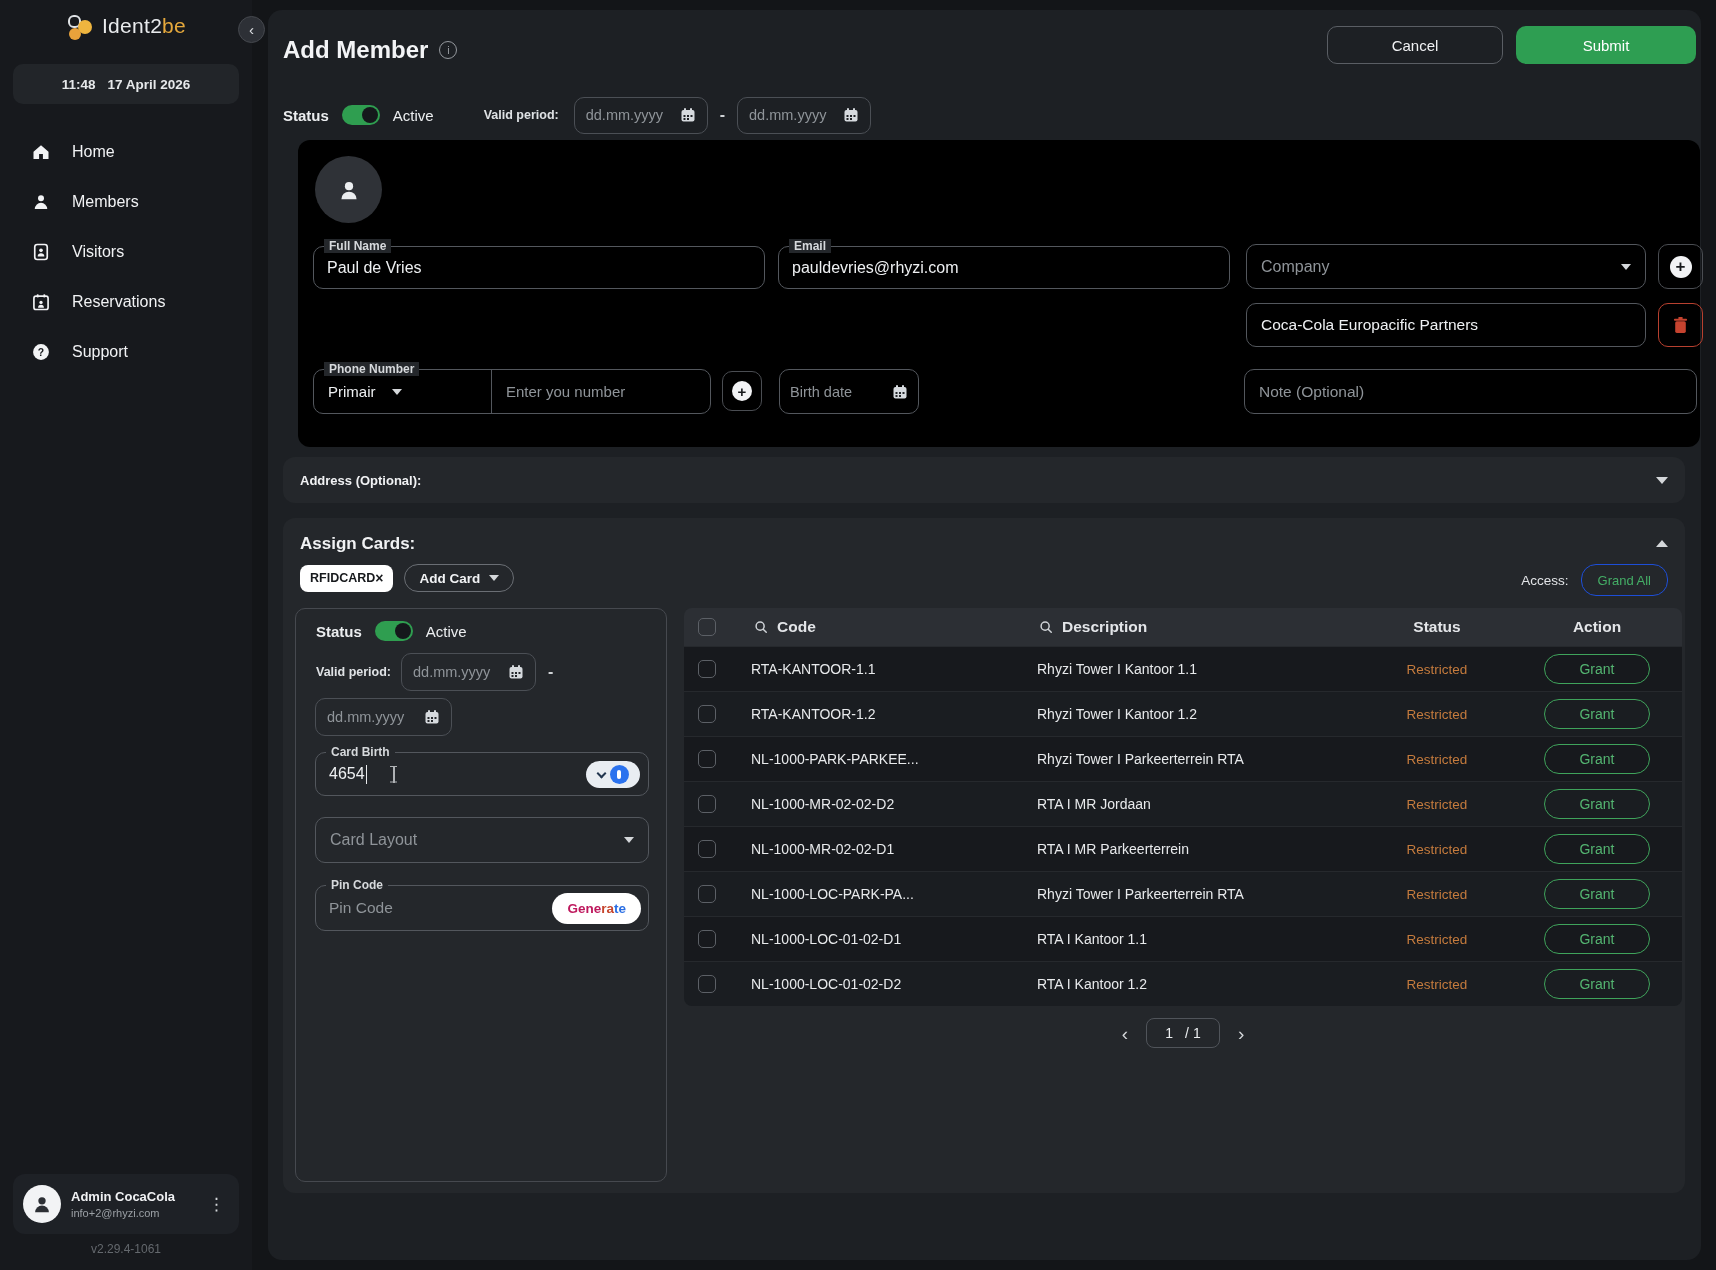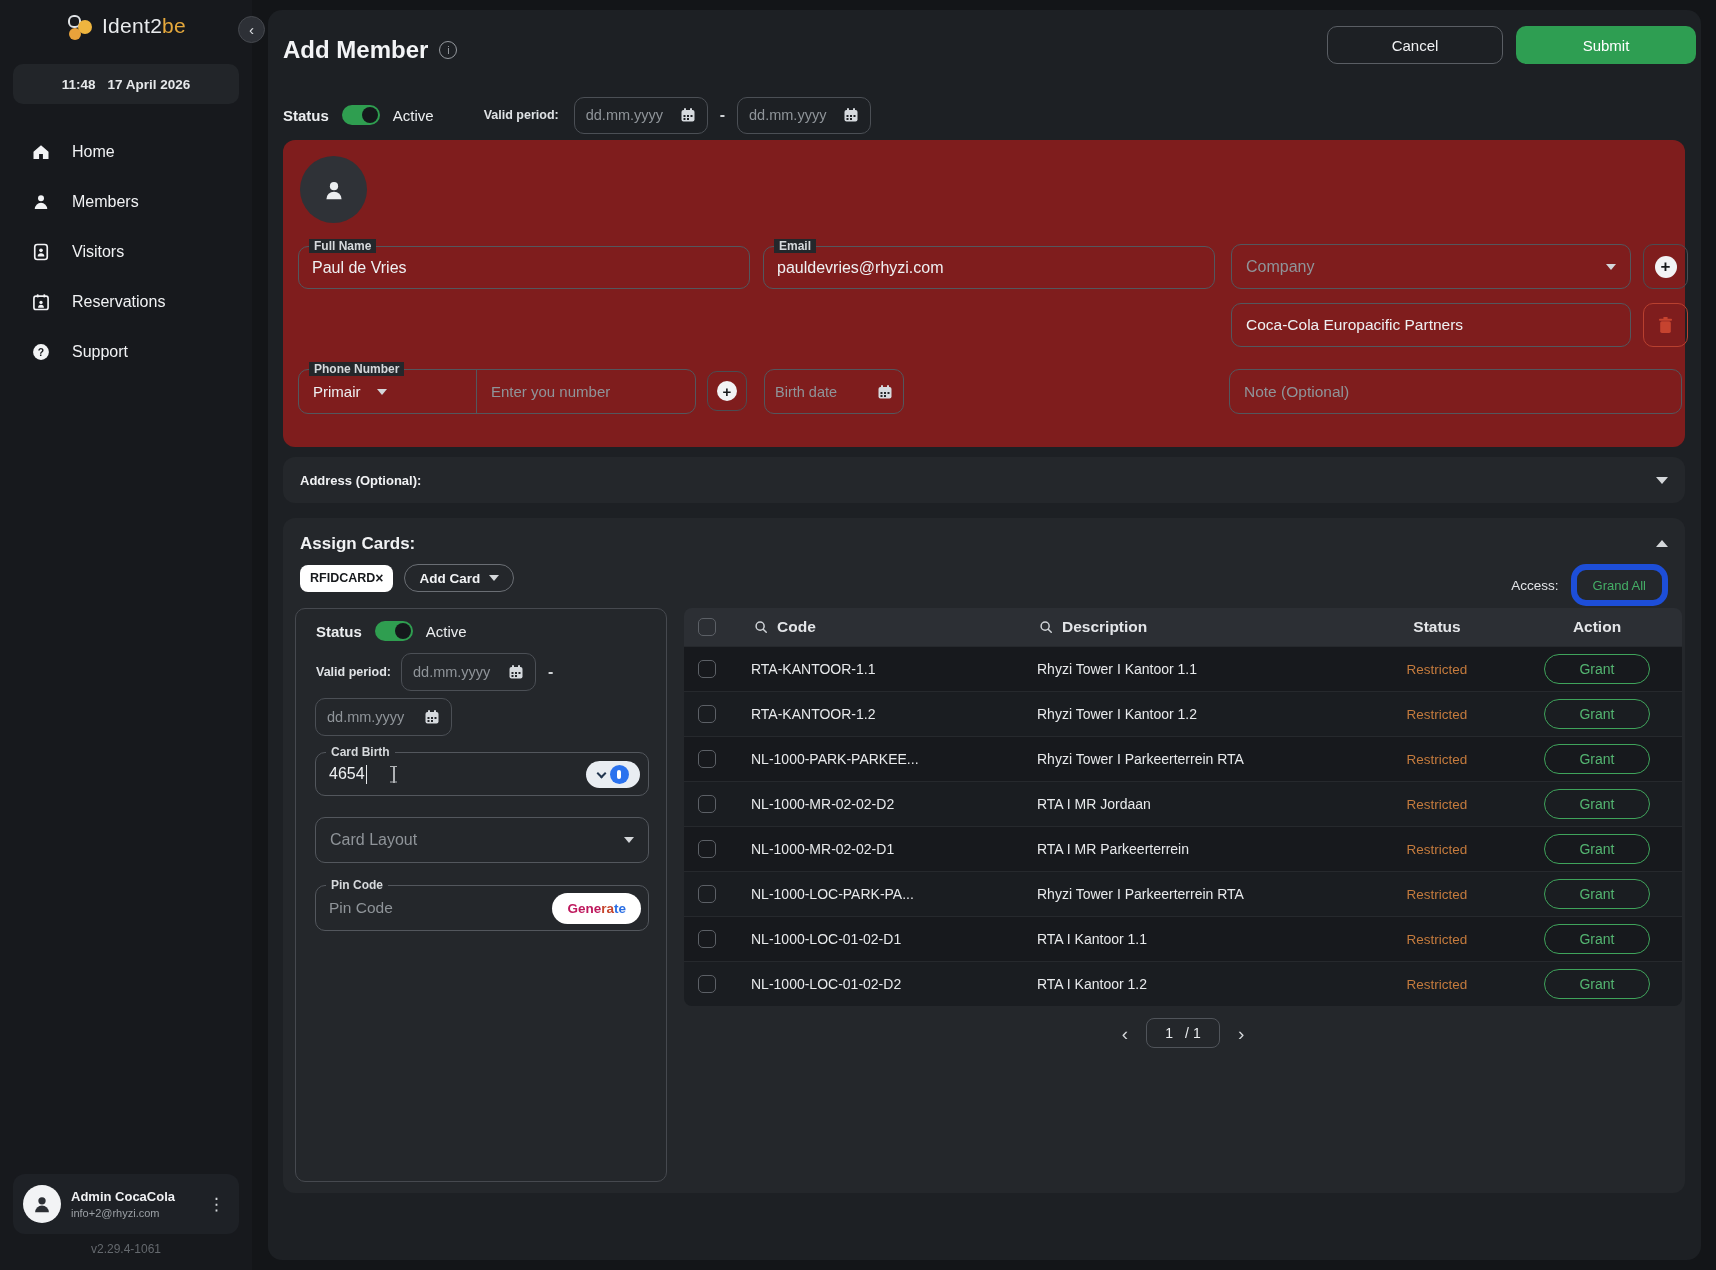--- a/index.html
+++ b/index.html
@@ -48,21 +48,21 @@
   .toggle{width:38px;height:20px;border-radius:10px;background:#2f9e50;position:relative;margin:0 13px;cursor:pointer;}
   .toggle::after{content:'';position:absolute;right:2px;top:2px;width:16px;height:16px;border-radius:50%;background:#15181b;}
   .lbl-active{font-size:15px;color:#eceef0;}
   .lbl-vp{font-size:12.5px;font-weight:bold;color:#dfe2e5;margin-left:50px;}
   .date-box{display:flex;align-items:center;justify-content:space-between;padding:0 11px;width:134px;height:37px;
     border:1px solid #4b4f55;border-radius:10px;color:#8f9499;font-size:14.5px;margin-left:15px;cursor:text;}
   .dash{margin-left:12px;color:#cfd2d5;font-weight:bold;}
   .date-box + .dash + .date-box{margin-left:12px;}
 
   
-  .form-card{position:absolute;left:15px;top:130px;width:1402px;height:307px;background:#7f1d1d;border-radius:12px;}
+  .form-card{position:absolute;left:30px;top:130px;width:1402px;height:307px;background:#000000;border-radius:12px;}
   .avatar-lg{position:absolute;left:17px;top:16px;width:67px;height:67px;border-radius:50%;background:#2f3237;
     display:flex;align-items:center;justify-content:center;}
   .fieldset{position:absolute;border:1px solid #53575d;border-radius:10px;}
   .legend{position:absolute;top:-8px;left:10px;background:#24272b;padding:0 5px;font-size:12px;color:#d6d9dc;font-weight:bold;}
   .fs-value{position:absolute;left:13px;top:0;bottom:0;display:flex;align-items:center;font-size:16px;color:#eef0f2;}
   .placeholder{color:#8f9499;}
   .select-box{position:absolute;border:1px solid #53575d;border-radius:10px;display:flex;align-items:center;
     justify-content:space-between;padding:0 14px;font-size:16px;cursor:pointer;}
   .tri-down{width:0;height:0;border-left:5px solid transparent;border-right:5px solid transparent;border-top:6px solid #d4d7da;}
   .tri-up{width:0;height:0;border-left:5px solid transparent;border-right:5px solid transparent;border-bottom:6px solid #d4d7da;}
@@ -84,21 +84,21 @@
   .assign-head{position:absolute;left:17px;top:16px;font-size:17px;font-weight:bold;color:#f1f2f4;}
   .assign-collapse{position:absolute;right:17px;top:22px;cursor:pointer;}
   .chip-row{position:absolute;left:17px;top:46px;display:flex;gap:11px;align-items:center;}
   .chip{display:flex;align-items:center;height:27px;background:#ffffff;color:#17191c;border-radius:8px;
     padding:0 10px;font-size:12.5px;font-weight:bold;cursor:pointer;}
   .chip .x{font-size:14px;line-height:1;}
   .add-card{display:flex;align-items:center;gap:9px;height:28px;border:1px solid #6a6e74;border-radius:14px;
     padding:0 14px;font-size:13.5px;font-weight:bold;color:#f1f2f4;background:transparent;cursor:pointer;}
   .access-group{position:absolute;right:17px;top:46px;display:flex;align-items:center;gap:12px;}
   .access-lbl{font-size:13.5px;color:#e2e4e7;}
-  .grand-all{height:42px;border:6px solid #1d4ed8;border-radius:15px;padding:0 16px;font-size:13px;color:#44ae66;
+  .grand-all{height:32px;border:1px solid #1d4ed8;border-radius:15px;padding:0 16px;font-size:13px;color:#44ae66;
     background:transparent;display:flex;align-items:center;cursor:pointer;font-family:inherit;}
 
   
   .card-form{position:absolute;left:12px;top:90px;width:372px;height:574px;border:1px solid #46494f;border-radius:10px;}
   .cf-status{position:absolute;left:20px;top:12px;display:flex;align-items:center;}
   .cf-status .lbl-status{font-size:15px;}
   .cf-vp{position:absolute;left:20px;top:44px;display:flex;align-items:center;}
   .cf-vp .lbl-vp{margin-left:0;}
   .cf-vp .date-box{margin-left:10px;width:135px;height:38px;}
   .cf-date2{position:absolute;left:19px;top:89px;width:137px;height:38px;margin-left:0;}

